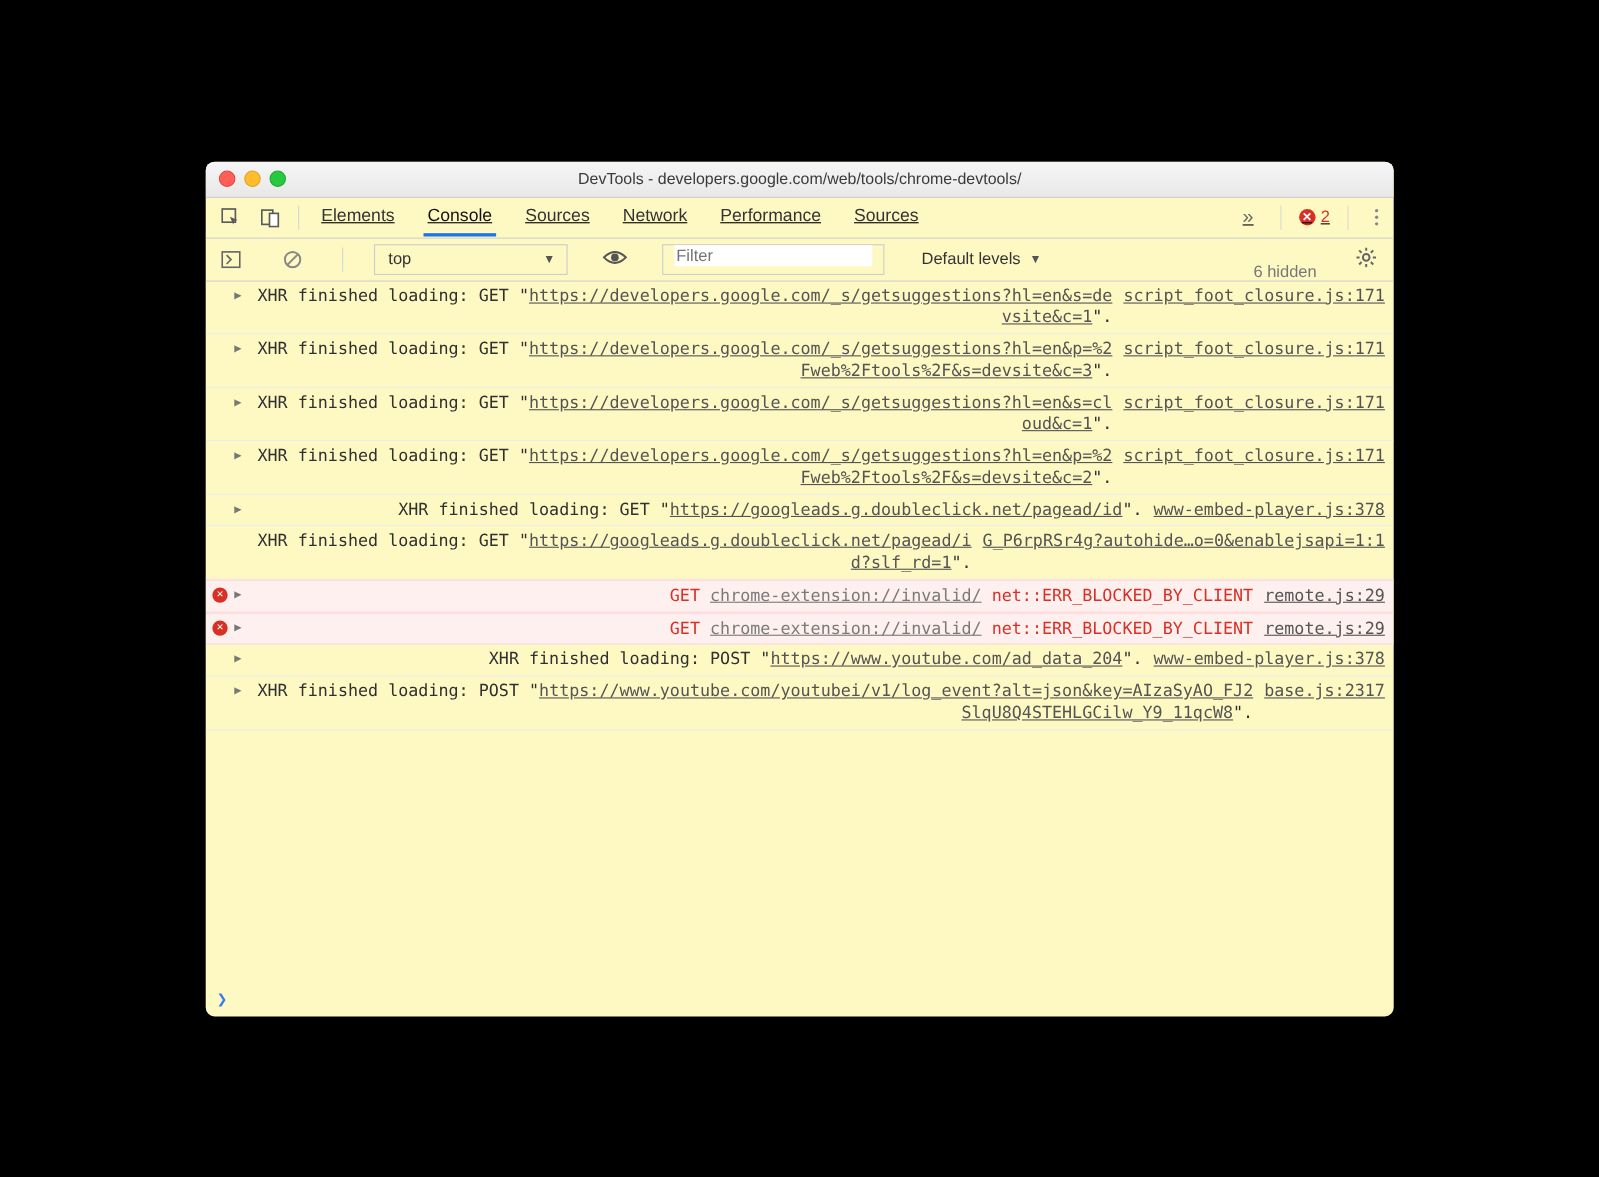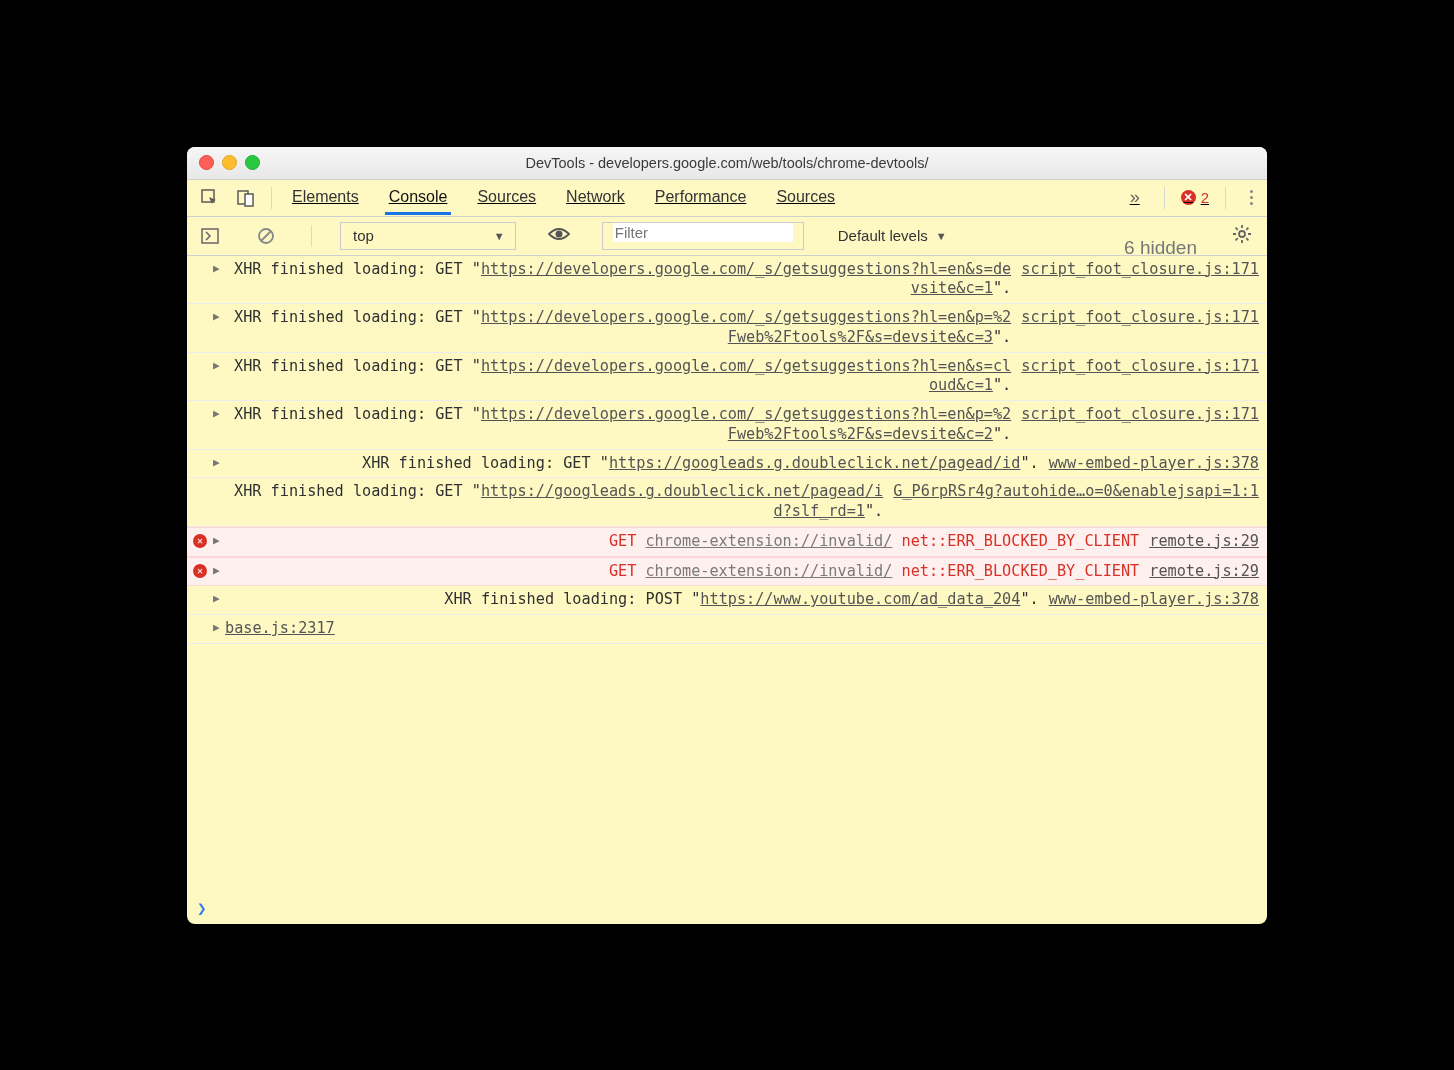--- a/index.html
+++ b/index.html
@@ -177,21 +177,21 @@
   display: flex;
   align-items: center;
   gap: 8px;
   cursor: pointer;
   padding: 0 12px;
   text-align: center;
 }
 .hiddentxt {
   margin-left: auto;
   color: #777;
-  font-size: 19px;
+  font-size: 15px;
   padding-right: 4px;
   margin-top: 24px;
 }
 .gear {
   color: #777;
   padding: 4px 10px;
   cursor: pointer;
 }
 .loglist {
   flex: 1;
@@ -397,17 +397,18 @@
         <div class="msg"><span class="errtxt">GET</span> <span class="errurl">chrome-extension://invalid/</span> <span class="errtxt">net::ERR_BLOCKED_BY_CLIENT</span></div>
         <div class="src"><span class="ul">remote.js:29</span></div>
       </div>
       <div class="logrow">
         <div class="disclose">▶</div>
         <div class="msg">XHR finished loading: POST "<span class="ul">https://www.youtube.com/ad_data_204</span>".</div>
         <div class="src"><span class="ul">www-embed-player.js:378</span></div>
       </div>
       <div class="logrow">
         <div class="disclose">▶</div>
+        <div class="msg">XHR finished loading: POST "<span class="ul">https://www.youtube.com/youtubei/v1/log_event?alt=json&amp;key=AIzaSyAO_FJ2SlqU8Q4STEHLGCilw_Y9_11qcW8</span>".</div>
         <div class="src"><span class="ul">base.js:2317</span></div>
       </div>
     </div>
   <div class="prompt">❯</div>
 </div>
 
 </body></html>

